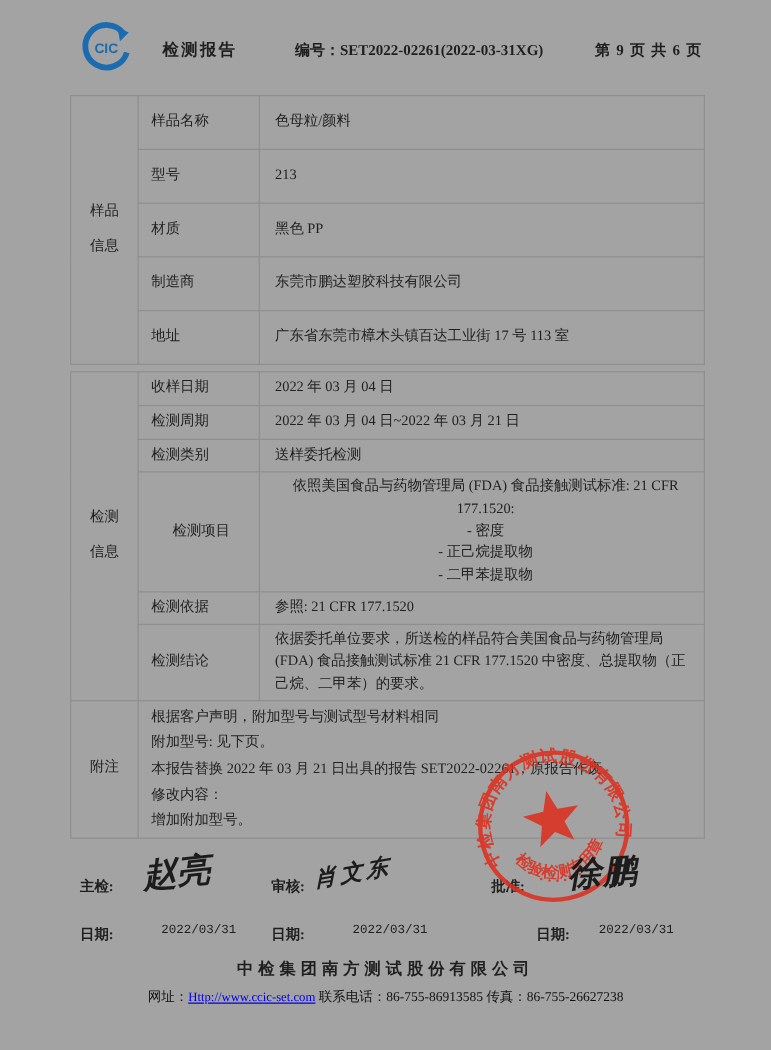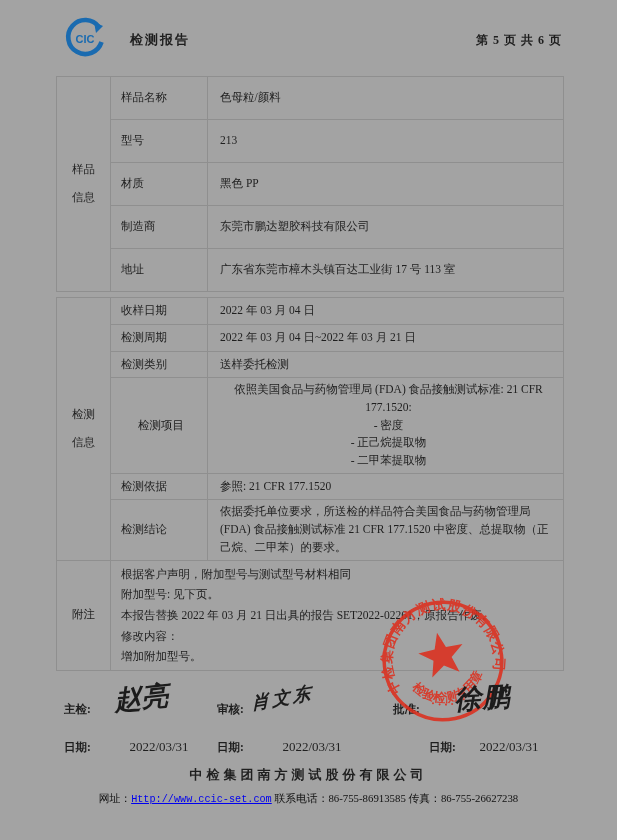--- a/index.html
+++ b/index.html
@@ -32,44 +32,45 @@
   td.remark { line-height:1.8; padding-left:10px; white-space:pre-line; vertical-align:middle; }
 
   
   .sigzone { position:absolute; left:56px; top:678px; width:507px; height:86px; }
   .siglabel { position:absolute; font-size:11.5px; font-weight:bold; top:24px; }
   .sig { position:absolute; font-weight:bold; font-style:italic; color:#1c1c1c; z-index:6; }
   .sig1 { left:58px; top:2px; font-size:27px; transform:rotate(-6deg); }
   .sig2 { left:195px; top:8px; font-size:18px; transform:rotate(-10deg) skewX(-8deg); letter-spacing:3px; }
   .sig3 { left:398px; top:2px; font-size:27px; transform:rotate(-4deg); letter-spacing:1px; }
   .datelabel { position:absolute; top:62px; font-size:11.5px; font-weight:bold; }
-  .dateval { position:absolute; top:61px; font-size:13px; width:110px; text-align:center; }
+  .dateval { position:absolute; top:61px; font-size:10px; width:110px; text-align:center;font-family:Liberation Mono, monospace; }
 
   
   .stamp { position:absolute; left:376px; top:594px; width:134px; height:134px;
            transform:rotate(-12deg); z-index:5; opacity:.88; pointer-events:none; }
 
   
   .footer { position:absolute; left:0; top:766px; width:617px; text-align:center; }
   .f-company { font-size:13px; font-weight:bold; letter-spacing:4px; margin-bottom:6px; }
   .f-line { font-size:10.8px; line-height:16px; color:#111; }
-  .f-url { color:#0000ee; text-decoration:underline; font-family:Liberation Mono, monospace; font-size:10.2px;text-align:right; }
+  .f-url { color:#0000ee; text-decoration:underline; font-family:Liberation Serif, serif; font-size:10.2px;text-align:right; }
 </style>
 </head>
 <body>
 
 <div class="page">
 
   <svg class="hdr-logo" viewBox="0 0 44 44">
     <path d="M 36,11 A 17 17 0 1 0 38.5,26" fill="none" stroke="#1a6bb0" stroke-width="4.6"></path>
     <polygon points="31,6 40,10 33,17" fill="#1a6bb0"></polygon>
     <text x="22" y="26.5" text-anchor="middle" font-size="11" font-weight="bold" font-family="Liberation Sans, sans-serif" fill="#1a6bb0">CIC</text>
   </svg>
   <div class="hdr-title">检测报告</div>
-  <div class="hdr-page">第 5 页 共 6 页</div>
+  <div class="hdr-no">编号：SET2022-02261(2022-03-31XG)</div>
+  <div class="hdr-page">第 9 页 共 6 页</div>
 
   <div class="tables">
 
 
     <table>
       <colgroup>
           <col class="c1">
           <col class="c2">
           <col class="c3">
         </colgroup>

